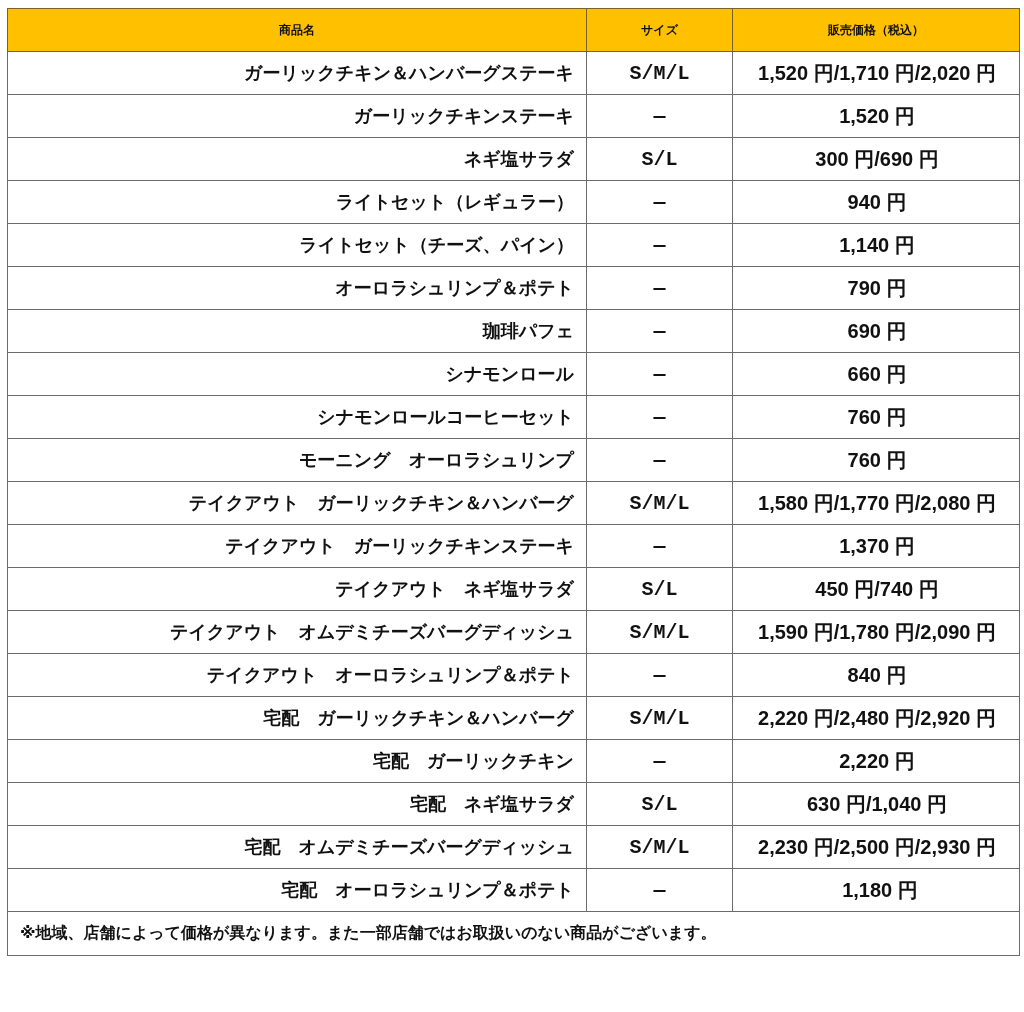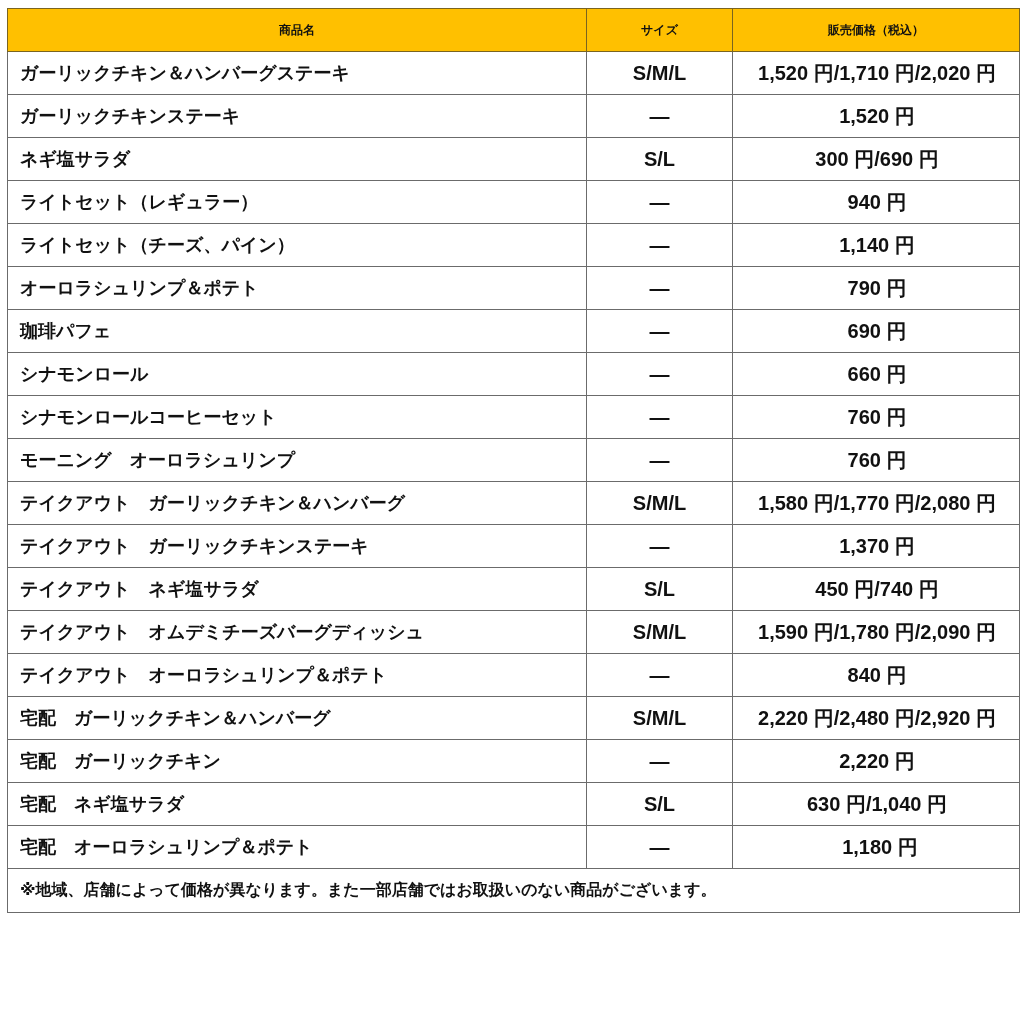--- a/index.html
+++ b/index.html
@@ -8,22 +8,22 @@
   .wrap { position: absolute; left: 7px; top: 8px; width: 1012px; }
   table { border-collapse: collapse; width: 1012px; table-layout: fixed; }
   col.c1 { width: 579px; }
   col.c2 { width: 146px; }
   col.c3 { width: 287px; }
   th, td { border: 1.5px solid #6b6b6b; padding: 0 12px; font-weight: bold;
            font-size: 18px; white-space: nowrap; overflow: hidden; }
   thead th { background: #ffc000; height: 42px; text-align: center; font-size: 12px;
              border-color: #7a6420; }
   tbody td { height: 42px; }
-  td.name { text-align: left; }
-  td.size { text-align: center; font-family: Liberation Sans, sans-serif; font-size: 20px; margin-left: 36px; }
+  td.name { text-align: right; }
+  td.size { text-align: center; font-family: Liberation Mono, monospace; font-size: 20px; margin-left: 36px; }
   td.price { text-align: center; font-family: "Liberation Sans", sans-serif; font-size: 20px; padding-right: 10px; }
   td.price.pad { padding-right: 4px; }
   td.note { text-align: left; font-size: 16px; height: 43px; }
   table { border: 1.5px solid #333; }
 </style>
 </head>
 <body>
 
 <div class="wrap">
   <table>
@@ -124,20 +124,25 @@
         <td class="name">宅配　ガーリックチキン</td>
         <td class="size">—</td>
         <td class="price">2,220 円</td>
       </tr>
       <tr>
         <td class="name">宅配　ネギ塩サラダ</td>
         <td class="size">S/L</td>
         <td class="price">630 円/1,040 円</td>
       </tr>
       <tr>
+        <td class="name">宅配　オムデミチーズバーグディッシュ</td>
+        <td class="size">S/M/L</td>
+        <td class="price">2,230 円/2,500 円/2,930 円</td>
+      </tr>
+      <tr>
         <td class="name">宅配　オーロラシュリンプ＆ポテト</td>
         <td class="size">—</td>
         <td class="price pad">1,180 円</td>
       </tr>
       <tr>
         <td class="note" colspan="3">※地域、店舗によって価格が異なります。また一部店舗ではお取扱いのない商品がございます。</td>
       </tr>
     </tbody>
   </table>
 </div>

